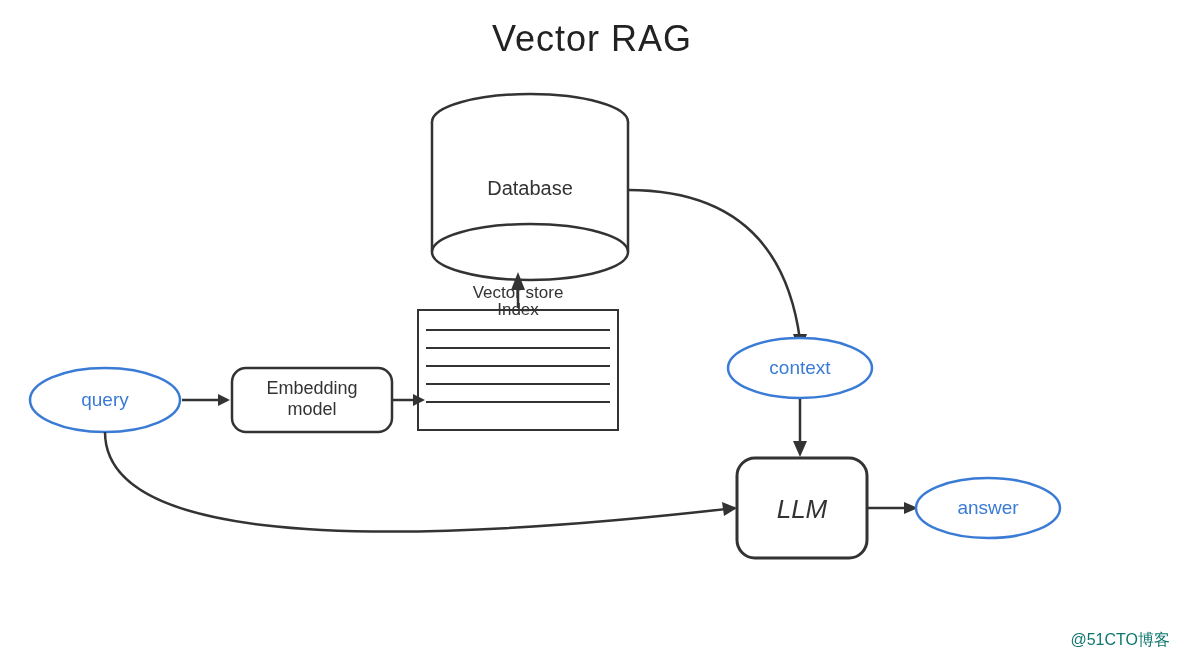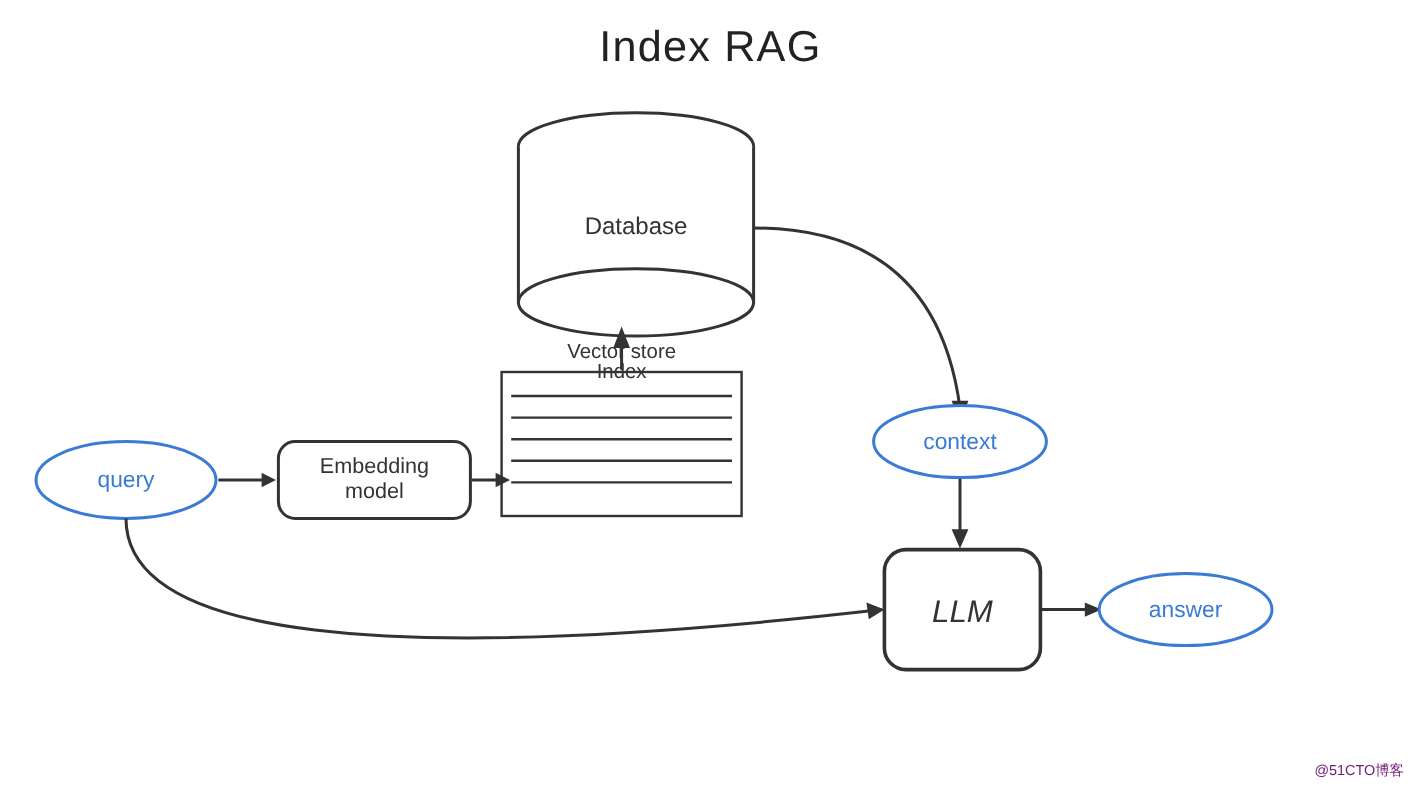--- a/index.html
+++ b/index.html
@@ -30,39 +30,39 @@
       color: #222;
       font-family: 'Segoe UI', sans-serif;
       letter-spacing: 1px;
     }
 
     
     .watermark {
       position: absolute;
       bottom: 10px;
       right: 14px;
-      font-size: 12px;
-      color: #701a75;
+      font-size: 16px;
+      color: #0f766e;
     }
 
     svg.arrows {
       position: absolute;
       top: 0;
       left: 0;
       width: 1184px;
       height: 661px;
       pointer-events: none;
     }
   </style>
 </head>
 <body>
 
 <div class="diagram-container">
 
-  <div class="title">Index RAG</div>
+  <div class="title">Vector RAG</div>
 
   <svg class="arrows">
 
     <ellipse cx="530" cy="122" rx="98" ry="28" fill="white" stroke="#333" stroke-width="2.5"></ellipse>
 
     <rect x="432" y="122" width="196" height="130" fill="white" stroke="none"></rect>
     <line x1="432" y1="122" x2="432" y2="252" stroke="#333" stroke-width="2.5"></line>
     <line x1="628" y1="122" x2="628" y2="252" stroke="#333" stroke-width="2.5"></line>
 
     <ellipse cx="530" cy="252" rx="98" ry="28" fill="white" stroke="#333" stroke-width="2.5"></ellipse>

